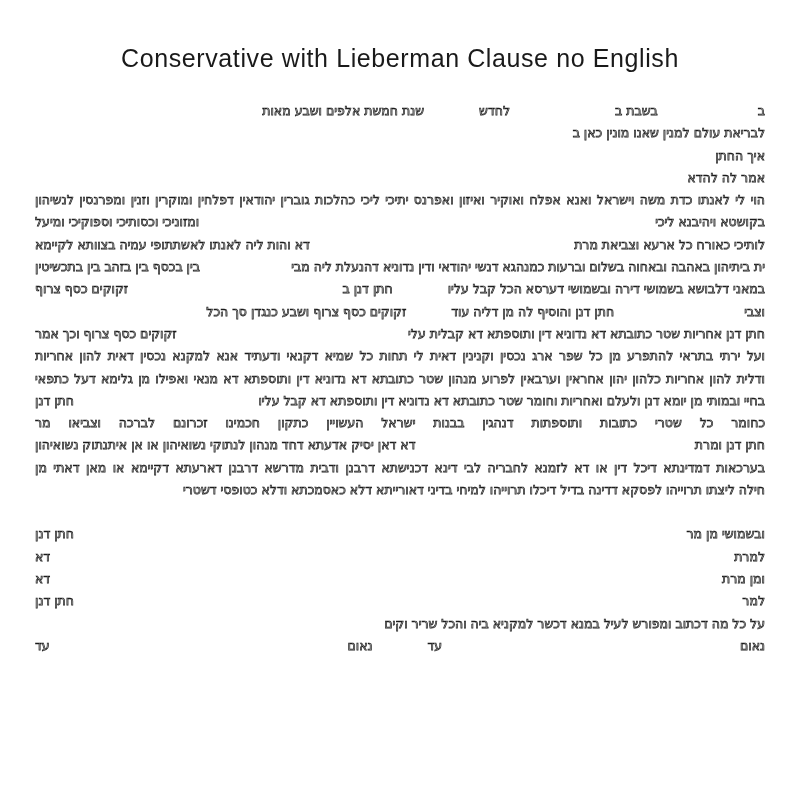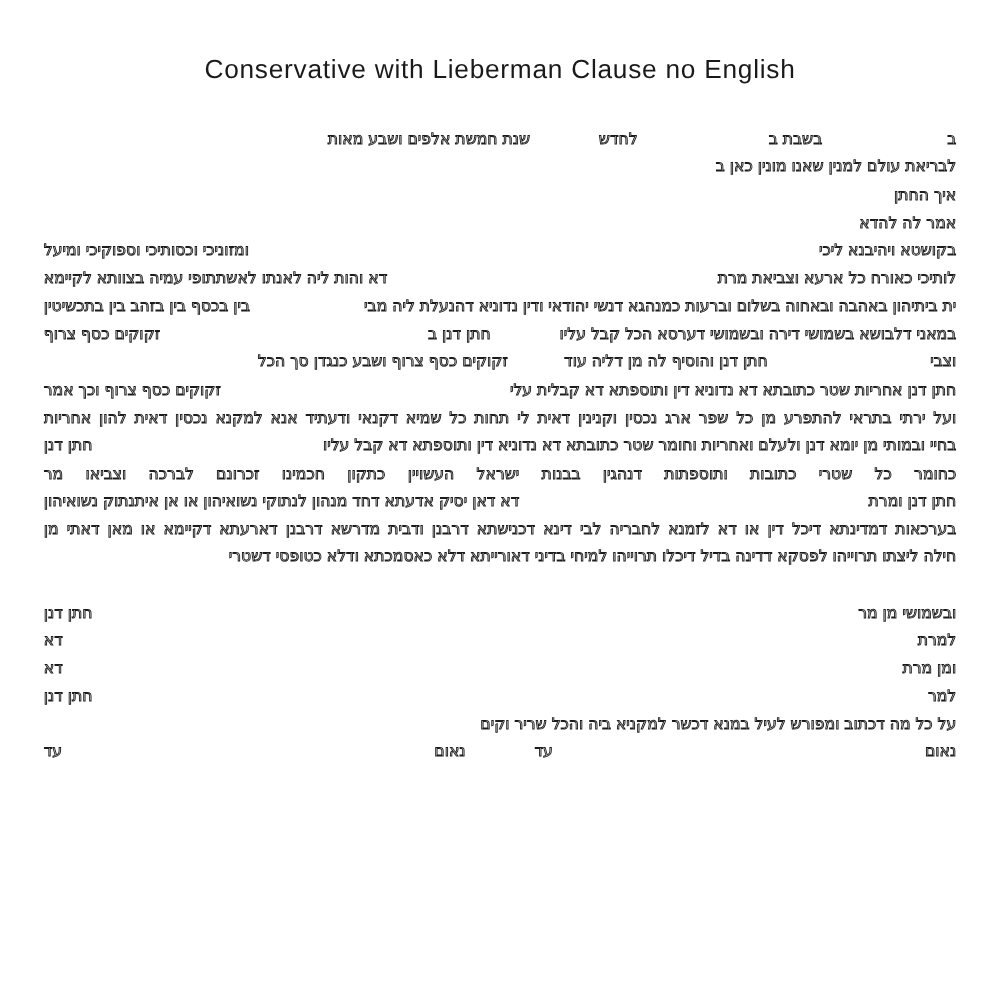--- a/index.html
+++ b/index.html
@@ -16,21 +16,21 @@
     inset: 0;
     background: #ffffff;
   }
   .title {
     position: absolute;
     top: 44px;
     left: 0;
     width: 800px;
     text-align: center;
     font-family: "Liberation Sans", sans-serif;
-    font-size: 21px;
+    font-size: 25px;
     letter-spacing: 0.6px;
     color: #1a1a1a;
   }
   .doc {
     position: absolute;
     top: 100px;
     left: 35px;
     width: 730px;
     direction: rtl;
   }
@@ -98,20 +98,23 @@
     </div>
 
     <div class="line block">
       <span>איך החתן</span>
     </div>
 
     <div class="line block">
       <span>אמר לה להדא</span>
     </div>
 
+    <div class="line just">
+      <span>הוי לי לאנתו כדת משה וישראל ואנא אפלח ואוקיר ואיזון ואפרנס יתיכי ליכי כהלכות גוברין יהודאין דפלחין ומוקרין וזנין ומפרנסין לנשיהון</span>
+    </div>
 
     <div class="line between">
       <span class="seg">בקושטא ויהיבנא ליכי</span>
       <span class="seg">ומזוניכי וכסותיכי וספוקיכי ומיעל</span>
     </div>
 
     <div class="line between">
       <span class="seg">לותיכי כאורח כל ארעא וצביאת מרת</span>
       <span class="seg">דא והות ליה לאנתו לאשתתופי עמיה בצוותא לקיימא</span>
     </div>
@@ -140,20 +143,23 @@
 
     <div class="line between">
       <span class="seg">חתן דנן אחריות שטר כתובתא דא נדוניא דין ותוספתא דא קבלית עלי</span>
       <span class="seg">זקוקים כסף צרוף וכך אמר</span>
     </div>
 
     <div class="line just">
       <span>ועל ירתי בתראי להתפרע מן כל שפר ארג נכסין וקנינין דאית לי תחות כל שמיא דקנאי ודעתיד אנא למקנא נכסין דאית להון אחריות</span>
     </div>
 
+    <div class="line just">
+      <span>ודלית להון אחריות כלהון יהון אחראין וערבאין לפרוע מנהון שטר כתובתא דא נדוניא דין ותוספתא דא מנאי ואפילו מן גלימא דעל כתפאי</span>
+    </div>
 
     <div class="line between">
       <span class="seg">בחיי ובמותי מן יומא דנן ולעלם ואחריות וחומר שטר כתובתא דא נדוניא דין ותוספתא דא קבל עליו</span>
       <span class="seg">חתן דנן</span>
     </div>
 
     <div class="line just">
       <span>כחומר כל שטרי כתובות ותוספתות דנהגין בבנות ישראל העשויין כתקון חכמינו זכרונם לברכה וצביאו מר</span>
     </div>
 

